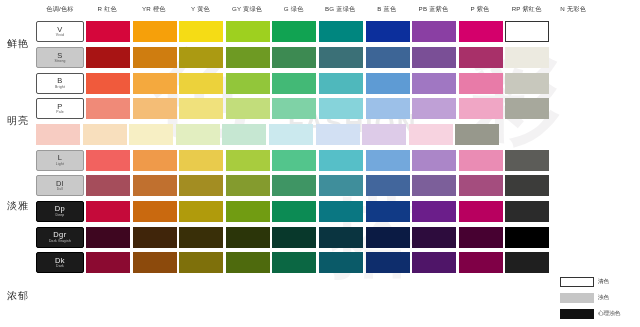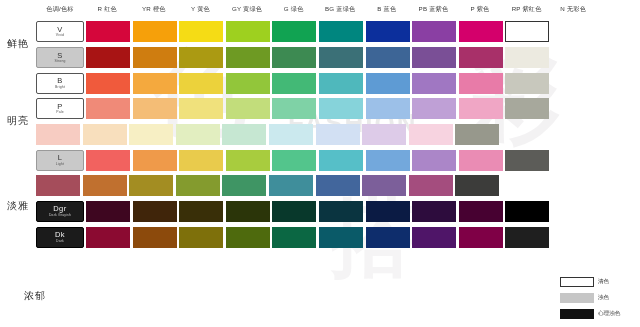--- a/index.html
+++ b/index.html
@@ -175,21 +175,21 @@
     <div class="hdr-cell hdr-hue">PB 蓝紫色</div>
     <div class="hdr-cell hdr-hue">P 紫色</div>
     <div class="hdr-cell hdr-hue">RP 紫红色</div>
     <div class="hdr-cell hdr-hue">N 无彩色</div>
   </div>
 
   <div class="group-col">
     <div class="group-label" style="top:18px;">鲜艳</div>
     <div class="group-label" style="top:95px;">明亮</div>
     <div class="group-label" style="top:180px;">淡雅</div>
-    <div class="group-label" style="top:270px;margin-left:17px;">浓郁</div>
+    <div class="group-label" style="top:270px;">浓郁</div>
   </div>
 
   <div class="grid" id="grid">
       <div class="grid-row">
         <div class="tone-cell light">
           <div class="tone-abbr">V</div>
           <div class="tone-full">Vivid</div>
         </div>
         <div class="swatch" title="R / V #d5063b" style="background: rgb(213, 6, 59);"></div>
         <div class="swatch" title="YR / V #f6a00a" style="background: rgb(246, 160, 10);"></div>
@@ -272,30 +272,50 @@
         <div class="swatch" title="Y / L #e9cb4c" style="background: rgb(233, 203, 76);"></div>
         <div class="swatch" title="GY / L #a8cc3e" style="background: rgb(168, 204, 62);"></div>
         <div class="swatch" title="G / L #53c58c" style="background: rgb(83, 197, 140);"></div>
         <div class="swatch" title="BG / L #56bfc8" style="background: rgb(86, 191, 200);"></div>
         <div class="swatch" title="B / L #73a8dc" style="background: rgb(115, 168, 220);"></div>
         <div class="swatch" title="PB / L #ab86c8" style="background: rgb(171, 134, 200);"></div>
         <div class="swatch" title="P / L #ea8cb4" style="background: rgb(234, 140, 180);"></div>
         <div class="swatch" title="RP / L #5c5c58" style="background: rgb(92, 92, 88);"></div>
       </div>
       <div class="grid-row">
+        <div class="tone-cell gray">
+          <div class="tone-abbr">Dl</div>
+          <div class="tone-full">Dull</div>
+        </div>
         <div class="swatch" title="R / Dl #a54d5b" style="background: rgb(165, 77, 91);"></div>
         <div class="swatch" title="YR / Dl #c0702f" style="background: rgb(192, 112, 47);"></div>
         <div class="swatch" title="Y / Dl #a38d22" style="background: rgb(163, 141, 34);"></div>
         <div class="swatch" title="GY / Dl #849b2e" style="background: rgb(132, 155, 46);"></div>
         <div class="swatch" title="G / Dl #3f9564" style="background: rgb(63, 149, 100);"></div>
         <div class="swatch" title="BG / Dl #3f8e9b" style="background: rgb(63, 142, 155);"></div>
         <div class="swatch" title="B / Dl #42669c" style="background: rgb(66, 102, 156);"></div>
         <div class="swatch" title="PB / Dl #7c5f9a" style="background: rgb(124, 95, 154);"></div>
         <div class="swatch" title="P / Dl #a44d7e" style="background: rgb(164, 77, 126);"></div>
         <div class="swatch" title="RP / Dl #3c3c3a" style="background: rgb(60, 60, 58);"></div>
+      </div>
+      <div class="grid-row">
+        <div class="tone-cell dark">
+          <div class="tone-abbr">Dp</div>
+          <div class="tone-full">Deep</div>
+        </div>
+        <div class="swatch" title="R / Dp #c50a3a" style="background: rgb(197, 10, 58);"></div>
+        <div class="swatch" title="YR / Dp #c9690f" style="background: rgb(201, 105, 15);"></div>
+        <div class="swatch" title="Y / Dp #b09b0c" style="background: rgb(176, 155, 12);"></div>
+        <div class="swatch" title="GY / Dp #719c12" style="background: rgb(113, 156, 18);"></div>
+        <div class="swatch" title="G / Dp #0c8b54" style="background: rgb(12, 139, 84);"></div>
+        <div class="swatch" title="BG / Dp #0a7782" style="background: rgb(10, 119, 130);"></div>
+        <div class="swatch" title="B / Dp #113a86" style="background: rgb(17, 58, 134);"></div>
+        <div class="swatch" title="PB / Dp #6b1e8a" style="background: rgb(107, 30, 138);"></div>
+        <div class="swatch" title="P / Dp #b8005f" style="background: rgb(184, 0, 95);"></div>
+        <div class="swatch" title="RP / Dp #2b2b2b" style="background: rgb(43, 43, 43);"></div>
       </div>
       <div class="grid-row">
         <div class="tone-cell dark">
           <div class="tone-abbr">Dgr</div>
           <div class="tone-full">Dark Grayish</div>
         </div>
         <div class="swatch" title="R / Dgr #3e0620" style="background: rgb(62, 6, 32);"></div>
         <div class="swatch" title="YR / Dgr #40250a" style="background: rgb(64, 37, 10);"></div>
         <div class="swatch" title="Y / Dgr #392f08" style="background: rgb(57, 47, 8);"></div>
         <div class="swatch" title="GY / Dgr #2b3509" style="background: rgb(43, 53, 9);"></div>

